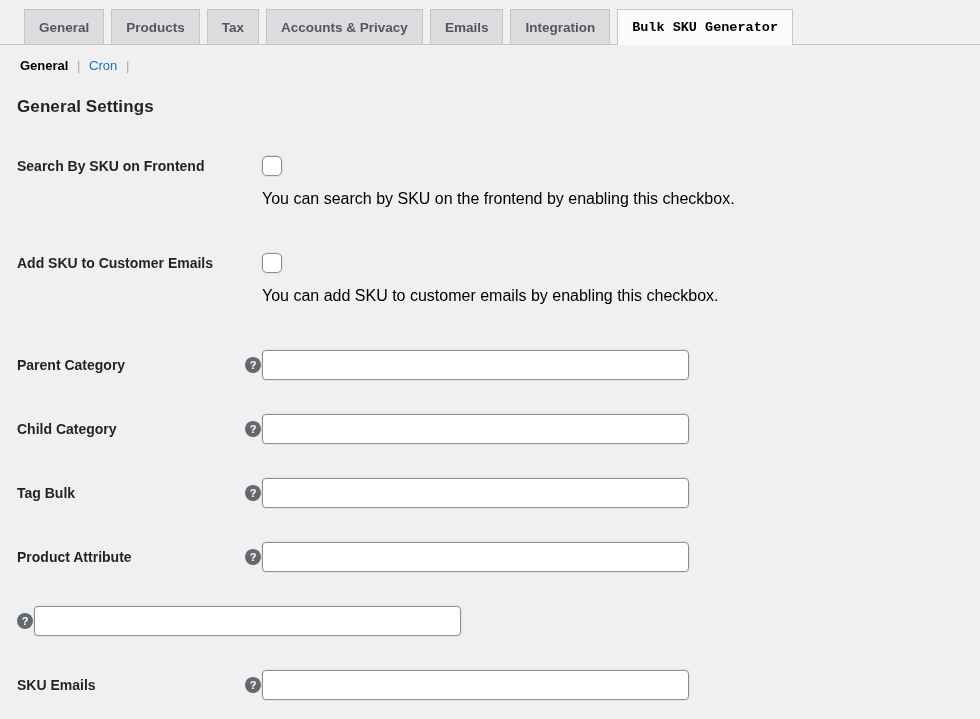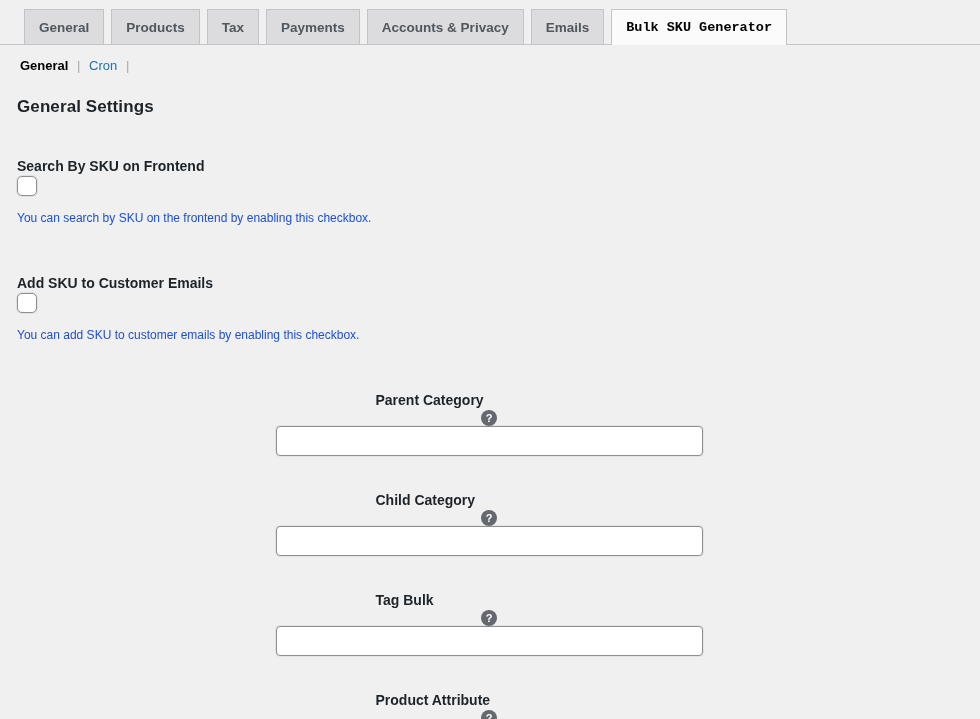--- a/index.html
+++ b/index.html
@@ -63,21 +63,21 @@
   h2.section-title {
     margin: 24px 0 13px;
     font-size: 17px;
     font-weight: 700;
     color: #1d2327;
     letter-spacing: 0.1px;
   }
 
   .form-table { margin-top: 39px; }
 
-  .form-row { display: flex; align-items: center; margin-bottom: 34px; flex-direction: column; }
+  .form-row { display: flex; align-items: center; margin-bottom: 34px; }
   .form-row.checkbox-row { align-items: flex-start; margin-bottom: 45px; }
 
   .cell-label { width: 228px; flex: none; }
   .cell-label label {
     font-size: 14px;
     font-weight: 700;
     color: #1d2327;
     line-height: 20px;
   }
   .cell-icon { width: 17px; flex: none; }
@@ -107,23 +107,23 @@
     background: #fff;
     border: 1px solid #8c8f94;
     border-radius: 5px;
     box-shadow: 0 0 0 1px rgba(140,143,148,0.15);
     cursor: pointer;
     display: block;
   }
 
   p.description {
     margin: 13px 0 0;
-    font-size: 12px;
+    font-size: 16px;
     line-height: 19px;
-    color: #1d4ed8;
+    color: #000000;
   }
 
   input.text-input {
     width: 427px;
     height: 30px;
     padding: 0 8px;
     background: #fff;
     border: 1px solid #8c8f94;
     border-radius: 4px;
     box-shadow: 0 0 0 1px rgba(140,143,148,0.12);
@@ -135,23 +135,23 @@
 </style>
 </head>
 <body>
 
 <div class="screen">
 
   <nav class="nav-tab-wrapper">
     <a class="nav-tab">General</a>
     <a class="nav-tab">Products</a>
     <a class="nav-tab">Tax</a>
-    <a class="nav-tab">Payments</a>
     <a class="nav-tab">Accounts &amp; Privacy</a>
     <a class="nav-tab">Emails</a>
+    <a class="nav-tab">Integration</a>
     <a class="nav-tab nav-tab-active">Bulk SKU Generator</a>
   </nav>
 
   <div class="content">
 
     <div class="subsubsub">
       <a class="current">General</a>
       <span class="sep">|</span>
       <a class="link">Cron</a>
       <span class="sep">|</span>

